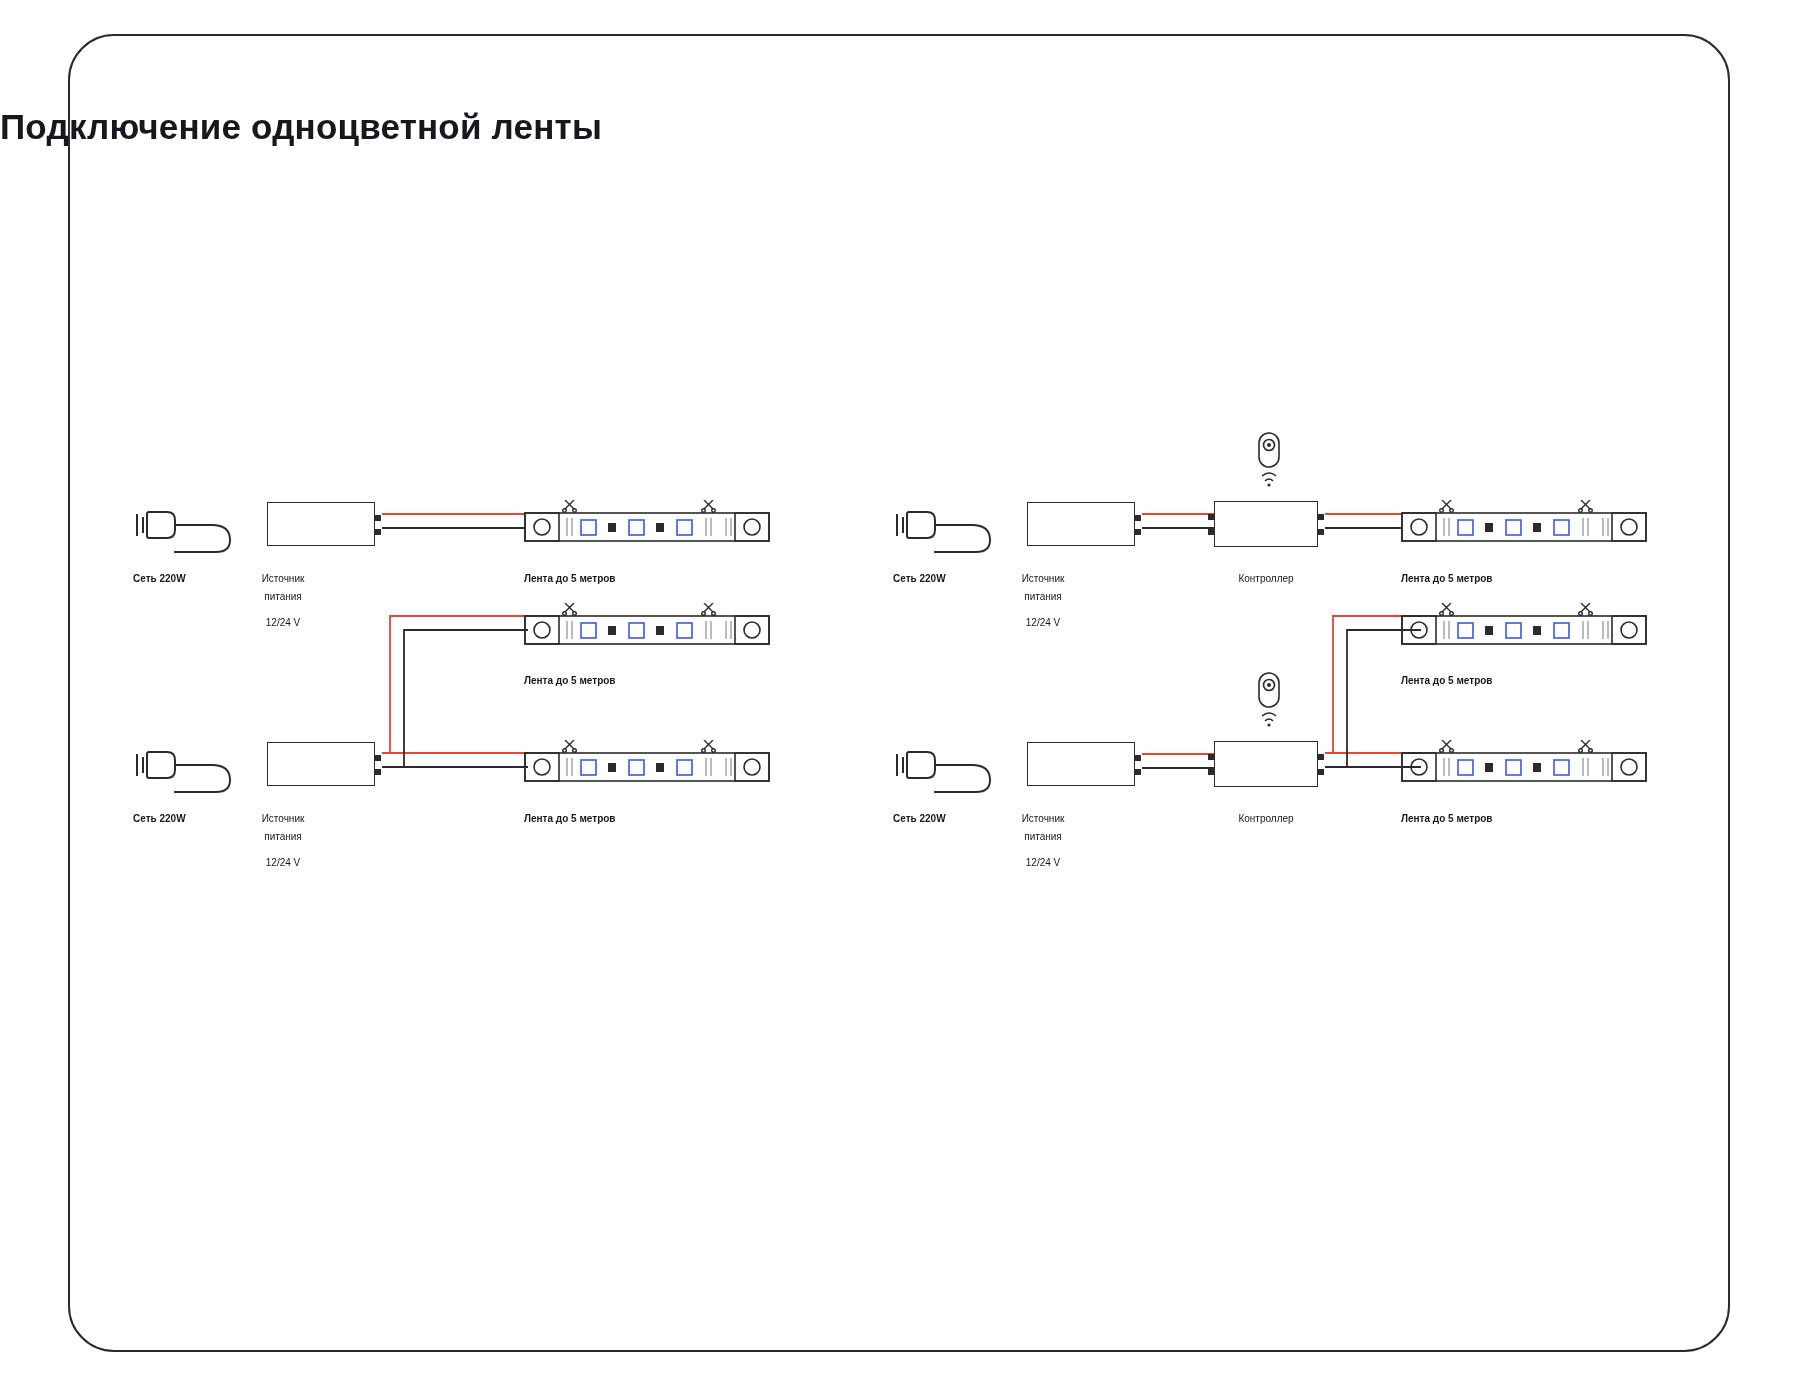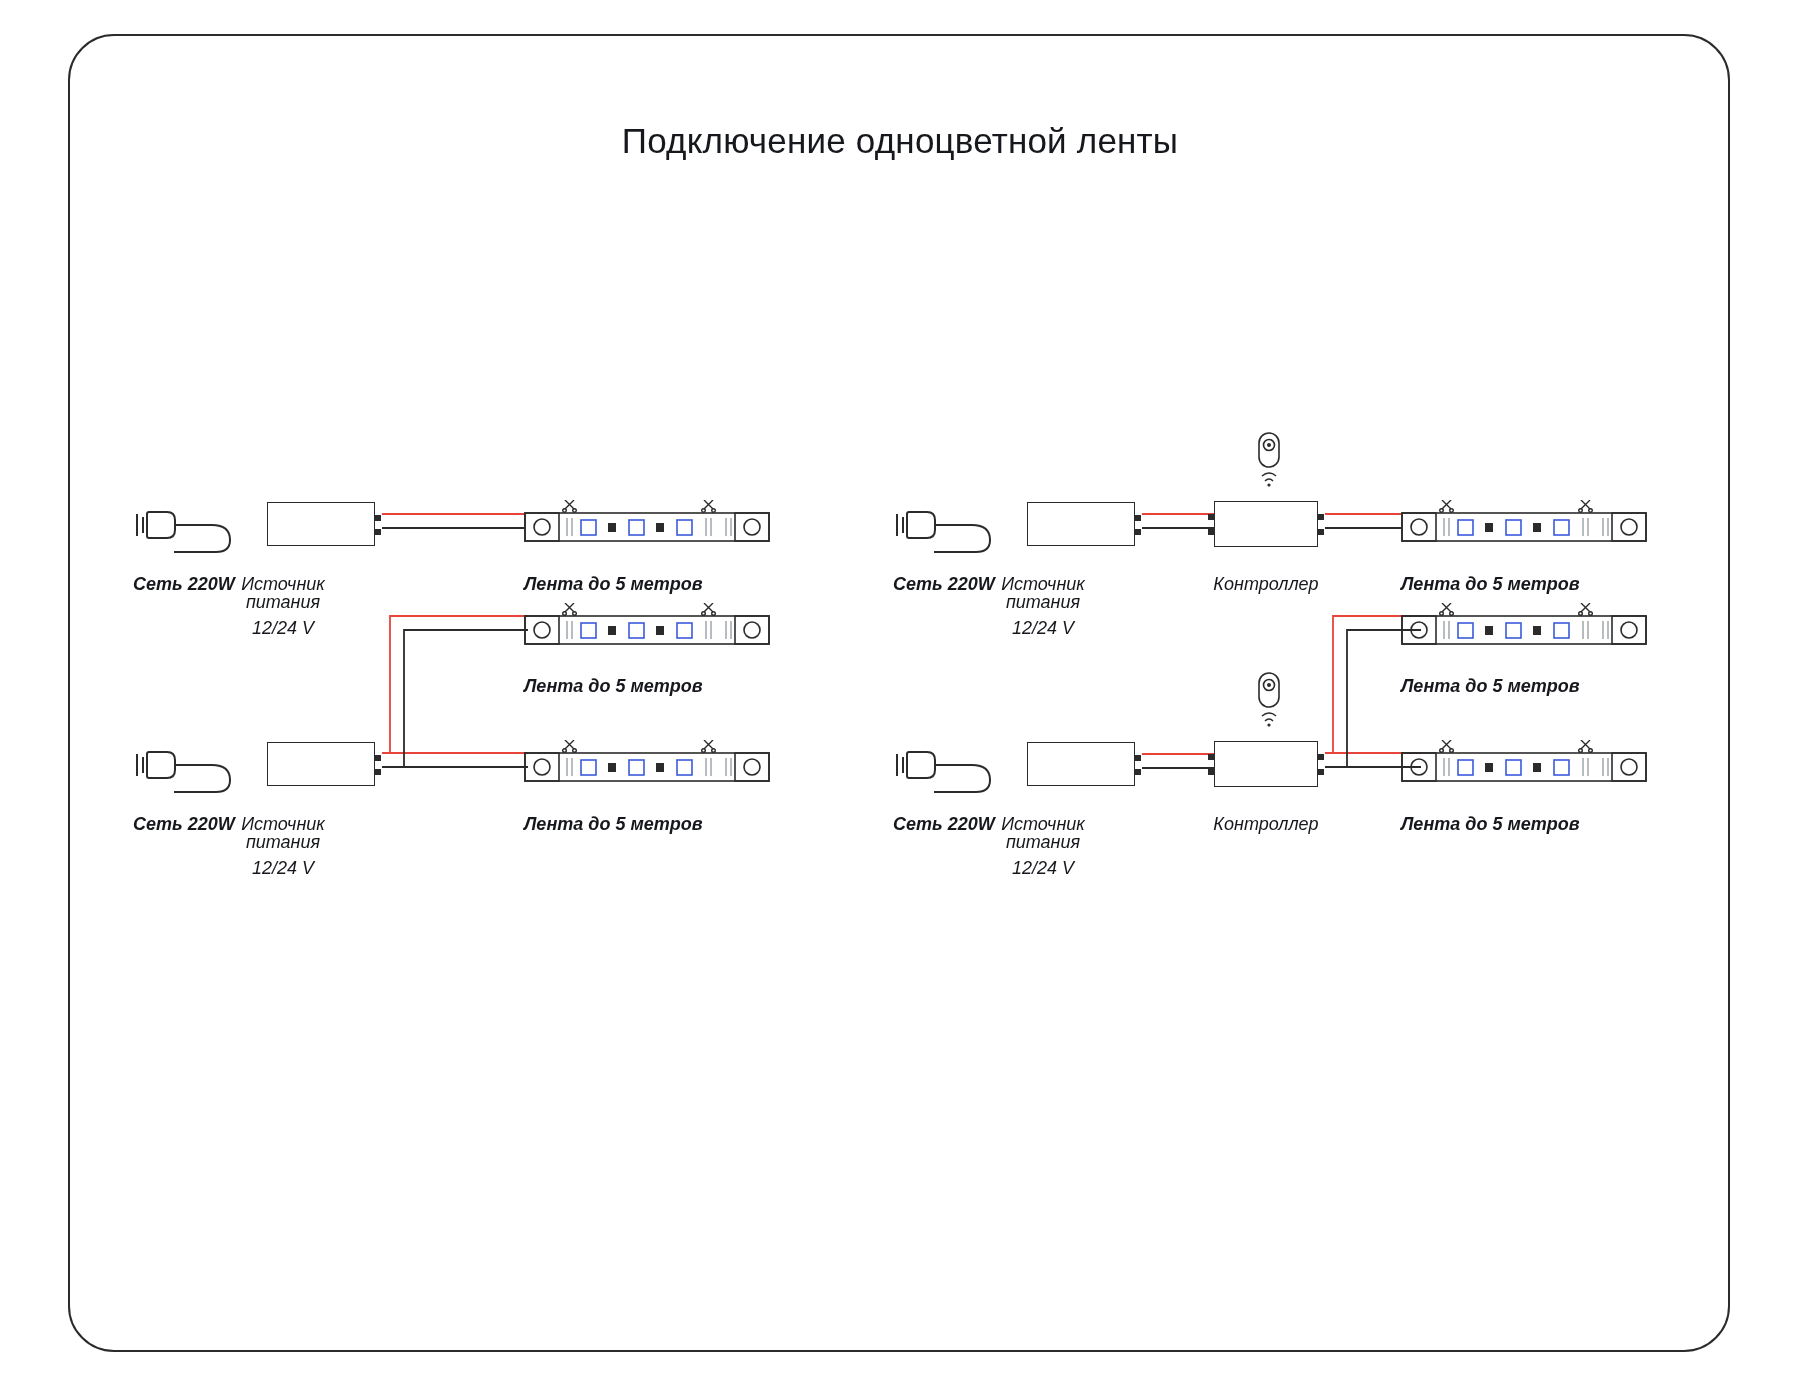--- a/index.html
+++ b/index.html
@@ -23,41 +23,39 @@
     width: 1662px;
     height: 1318px;
     border: 2px solid #2b2b2b;
     border-radius: 46px;
     box-sizing: border-box;
   }
 
   #title {
     position: absolute;
     left: 0;
-    top: 121px;
+    top: 107px;
     width: 1800px;
-    text-align: center;
     font-size: 35px;
-    font-weight: normal;
+    font-weight: bold;
     letter-spacing: 0.2px;
     color: #16181d;
   }
 
   .diagram {
     position: absolute;
   }
 
   
   .label {
     position: absolute;
-    font-size: 18px;
+    font-size: 10px;
     color: #16181d;
     white-space: nowrap;
     line-height: 1.35;
-    font-style: italic;
   }
   .label.bold { font-weight: bold; }
 
   
   .plug {
     position: absolute;
     width: 54px;
     height: 34px;
   }
 

